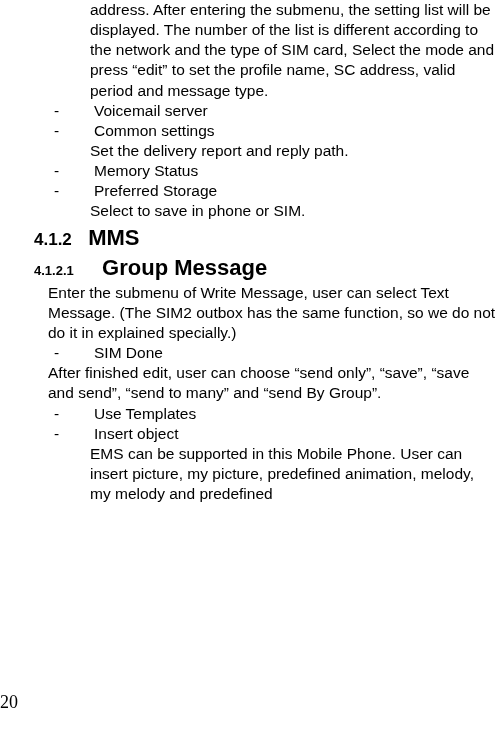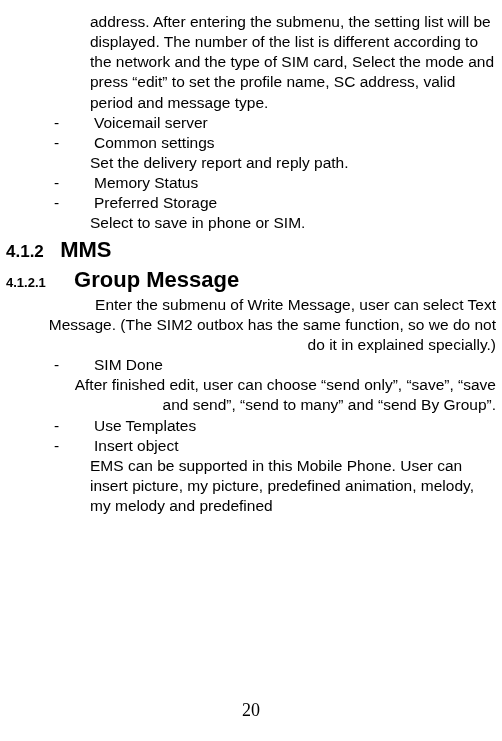--- a/index.html
+++ b/index.html
@@ -12,21 +12,21 @@
     color: #000;
   }
   .page {
     box-sizing: border-box;
     width: 502px;
     height: 741px;
     padding: 0 0 0 0;
     position: relative;
   }
   .content {
-    padding: 12px 6px 0 6px;
+    padding: 0 6px 0 6px;
     font-size: 15.5px;
     line-height: 1.3;
   }
   .li-row {
     display: flex;
     align-items: flex-start;
   }
   .li-dash {
     width: 52px;
     padding-left: 48px;
@@ -34,25 +34,25 @@
     flex: 0 0 auto;
   }
   .li-text {
     padding-left: 36px;
   }
   .indent {
     padding-left: 84px;
   }
   .body-para {
     padding-left: 42px;
-    text-align: right;
   }
   .h-sec {
     font-weight: bold;
     margin-top: 2px;
+    margin-left: 28px;
   }
   .h-num {
     font-size: 17px;
     font-weight: bold;
     display: inline-block;
     font-family: Arial, sans-serif;
   }
   .h-title-mms {
     font-size: 22px;
     font-weight: bold;
@@ -68,23 +68,23 @@
   }
   .h-title-write {
     font-size: 22px;
     font-weight: bold;
     display: inline-block;
     padding-left: 24px;
     font-family: Arial, sans-serif;
   }
   .pagenum {
     position: absolute;
-    bottom: 20px;
+    bottom: 28px;
     width: 100%;
-    text-align: center;
+    text-align: left;
     font-family: "Times New Roman", serif;
     font-size: 18px;
   }
 </style>
 </head>
 <body>
 
 <div class="page">
   <div class="content">
 

